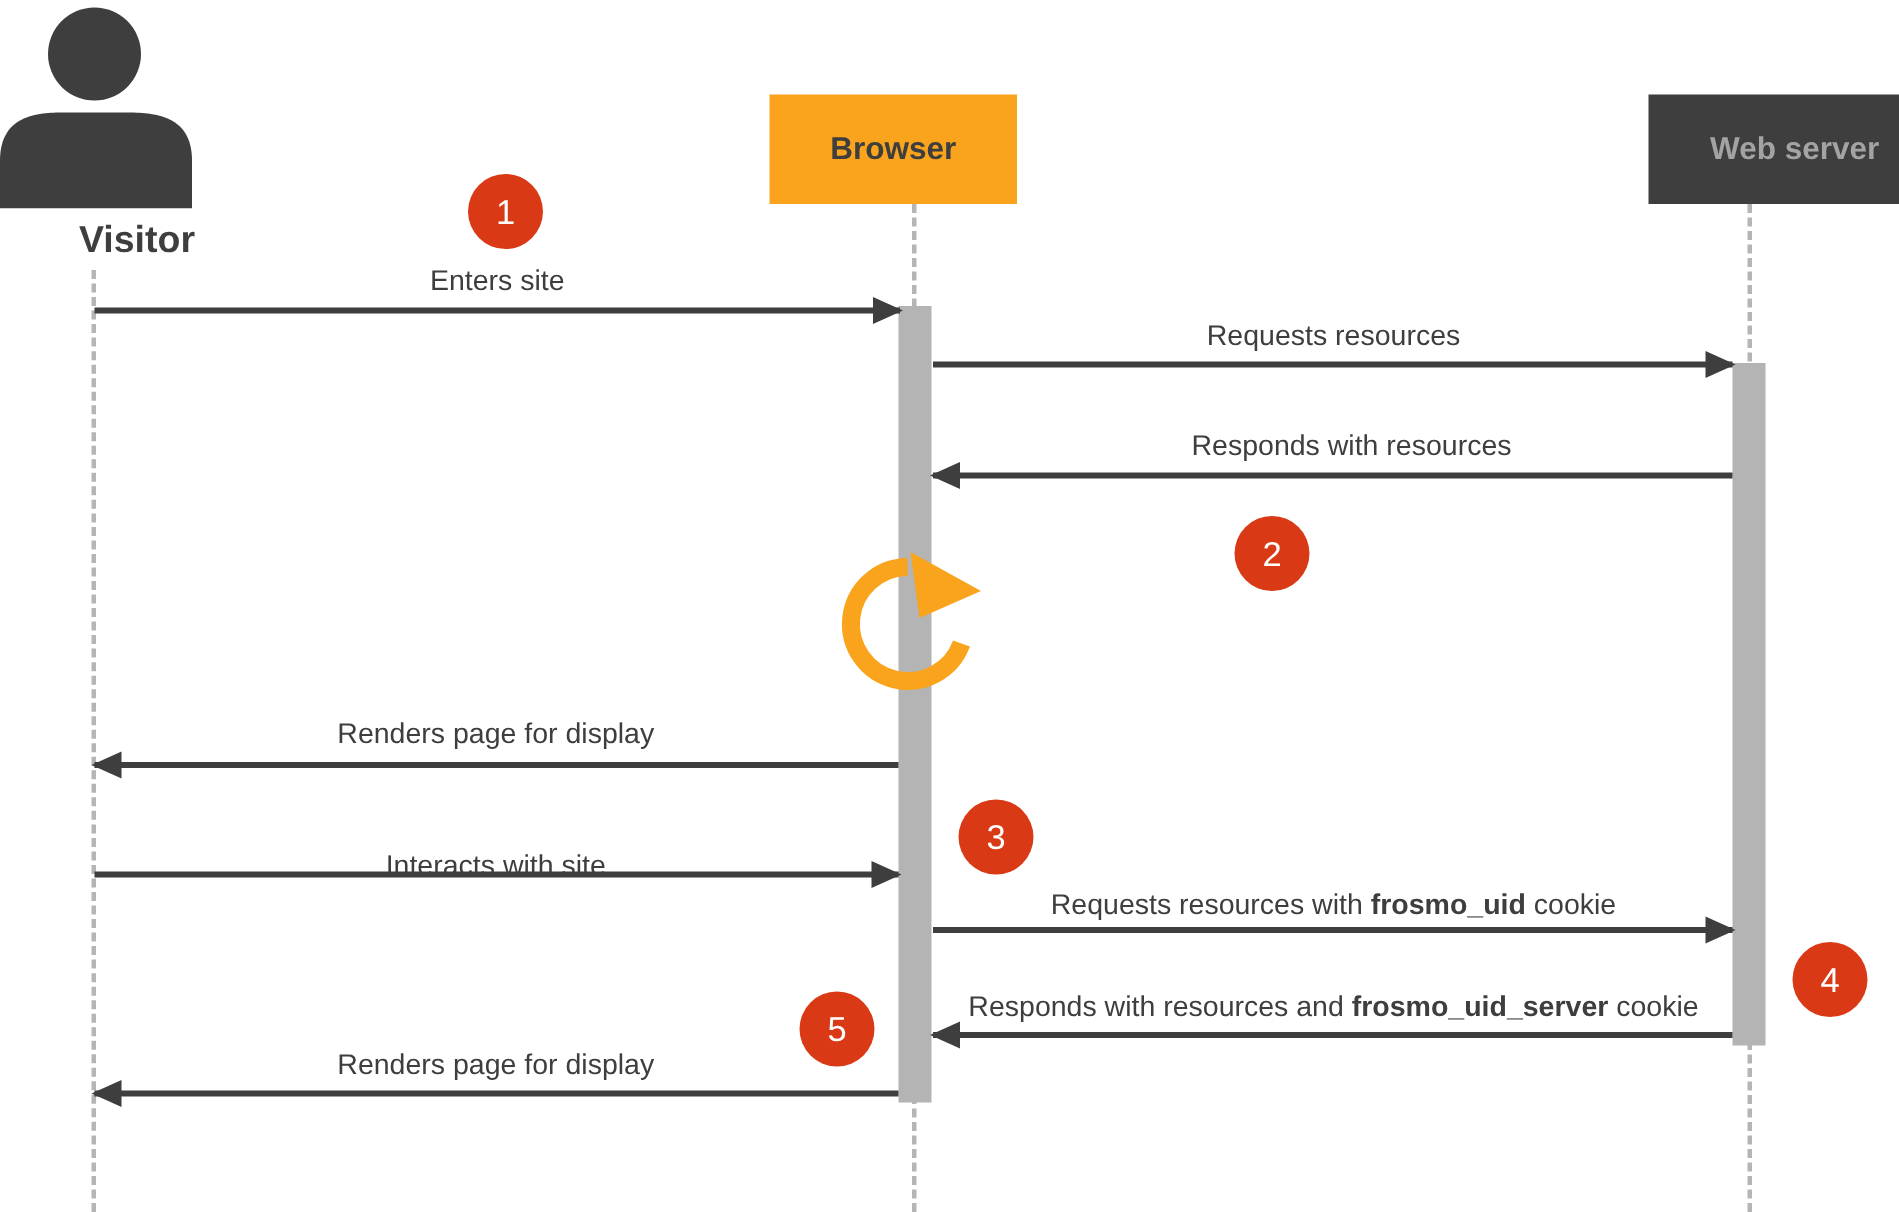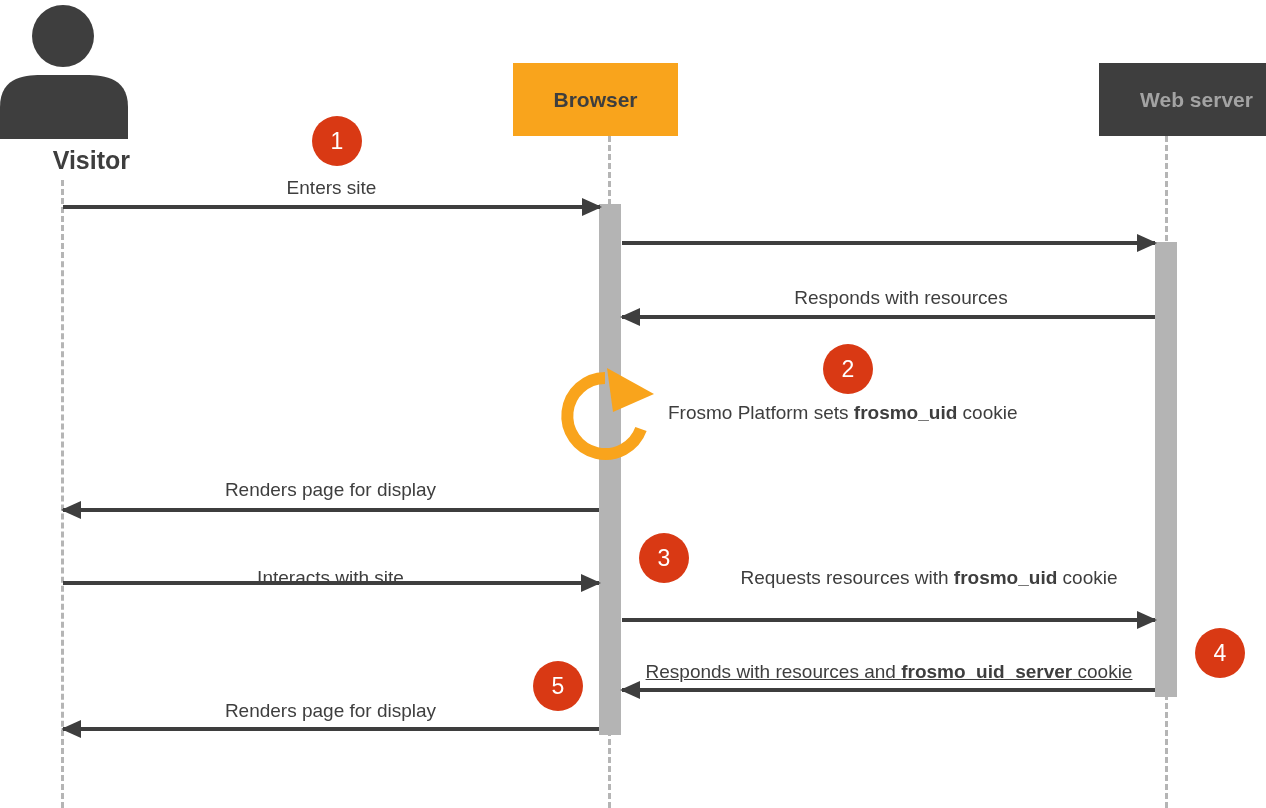--- a/index.html
+++ b/index.html
@@ -26,22 +26,22 @@
   .bar.server{left:1155px;top:242px;height:455px;}
   
   .mlabel{position:absolute;font-size:19px;color:#3e3e3e;text-align:center;z-index:3;white-space:nowrap;}
   .mlabel b{font-weight:bold;}
   .lbl1{left:63px;width:537px;top:177px;}
   .lbl2{left:622px;width:534px;top:214px;}
   .lbl3{left:634px;width:534px;top:287px;}
   .lbl4{left:668px;width:420px;top:402px;text-align:left;}
   .lbl5{left:63px;width:535px;top:479px;}
   .lbl6{left:63px;width:535px;top:567px;}
-  .lbl7{left:622px;width:534px;top:567px;padding-left:40px;}
-  .lbl8{left:622px;width:534px;top:661px;text-decoration:underline;}
+  .lbl7{left:622px;width:534px;top:593px;}
+  .lbl8{left:622px;width:534px;top:661px;}
   .lbl9{left:63px;width:535px;top:700px;}
   
   .arrow{position:absolute;height:4px;background:#3e3e3e;z-index:3;}
   .arrow.right::after{content:"";position:absolute;right:-2px;top:-7px;
     border-top:9px solid transparent;border-bottom:9px solid transparent;border-left:20px solid #3e3e3e;}
   .arrow.left::before{content:"";position:absolute;left:-2px;top:-7px;
     border-top:9px solid transparent;border-bottom:9px solid transparent;border-right:20px solid #3e3e3e;}
   .ar1{left:63px;top:205px;width:537px;}
   .ar2{left:622px;top:241px;width:533px;}
   .ar3{left:622px;top:315px;width:533px;}
@@ -82,30 +82,30 @@
     <span>Web server</span>
   </div>
 
   <div class="bar browser"></div>
   <div class="bar server"></div>
 
   <div class="mlabel lbl1"><span>Enters site</span><b></b><span></span></div>
   <div class="arrow right ar1"></div>
   <div class="badge b1">1</div>
 
+  <div class="mlabel lbl2"><span>Requests resources</span><b></b><span></span></div>
   <div class="arrow right ar2"></div>
 
   <div class="mlabel lbl3"><span>Responds with resources</span><b></b><span></span></div>
   <div class="arrow left ar3"></div>
 
   <svg class="frosmo-icon" width="100" height="100" viewBox="0 0 100 100">
     <path d="M 48 12 A 38 38 0 1 0 84 63" fill="none" stroke="#f9a41c" stroke-width="12"></path>
     <polygon points="50,2 56,46 97,28" fill="#f9a41c"></polygon>
   </svg>
-  <div class="mlabel lbl4"><span>Frosmo Platform sets </span><b>frosmo_uid</b><span> cookie</span></div>
   <div class="badge b2">2</div>
 
   <div class="mlabel lbl5"><span>Renders page for display</span><b></b><span></span></div>
   <div class="arrow left ar5"></div>
 
   <div class="mlabel lbl6"><span>Interacts with site</span><b></b><span></span></div>
   <div class="arrow right ar6"></div>
   <div class="badge b3">3</div>
 
   <div class="mlabel lbl7"><span>Requests resources with </span><b>frosmo_uid</b><span> cookie</span></div>

